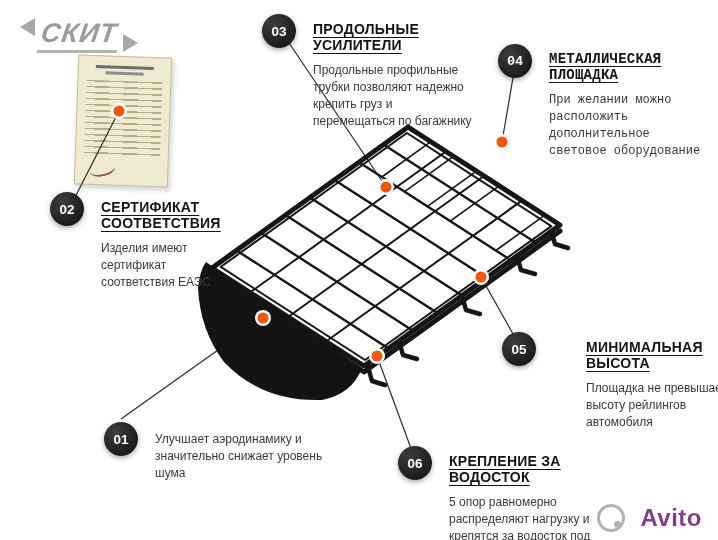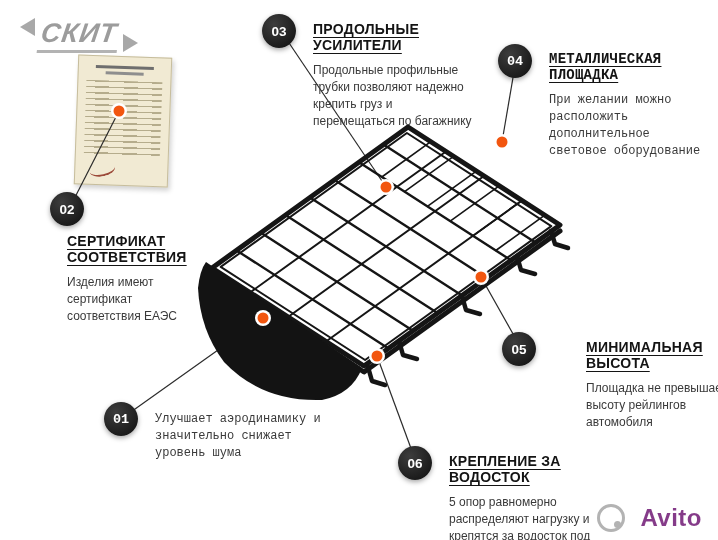--- a/index.html
+++ b/index.html
@@ -35,22 +35,22 @@
   .badge{width:34px;height:34px;border-radius:50%;flex:0 0 34px;
     background:radial-gradient(circle at 35% 30%, #3d3d3d, #0e0e0e);
     color:#fff;font-size:13.5px;font-weight:700;display:flex;align-items:center;justify-content:center;
     box-shadow:0 2px 5px rgba(0,0,0,.35);}
   .ctext{margin-left:17px;}
   .ctitle{font-size:14px;font-weight:700;letter-spacing:.25px;color:#141414;
     text-decoration:underline;text-underline-offset:3px;text-decoration-thickness:1px;
     margin-top:7px;}
   .cbody{font-size:12px;line-height:1.42;color:#3a3a3a;margin-top:9px;}
 
-  #callout-01{left:104px;top:402px;width:226px;font-family:Liberation Mono, monospace;} #callout-01 .cbody{width:178px;}
-  #callout-02{left:50px; top:192px;width:216px;flex-direction:column;} #callout-02 .ctext{width:162px;} #callout-02 .cbody{width:132px;}
+  #callout-01{left:104px;top:422px;width:226px;} #callout-01 .cbody{width:178px;}
+  #callout-02{left:50px; top:192px;width:216px;} #callout-02 .ctext{width:162px;} #callout-02 .cbody{width:132px;}
   #callout-03{left:262px;top:14px; width:222px;} #callout-03 .cbody{width:160px;}
   #callout-04{left:498px;top:44px; width:214px;font-family:Liberation Mono, monospace;} #callout-04 .cbody{width:162px;}
   #callout-05{left:502px;top:332px;width:212px;gap:33px;} #callout-05 .ctext{width:160px;} #callout-05 .cbody{width:158px;}
   #callout-06{left:398px;top:446px;width:242px;} #callout-06 .cbody{width:186px;}
 
   
   .watermark{position:absolute;right:16px;bottom:8px;display:flex;align-items:center;gap:15px;
     color:#701a75;opacity:.85;}
   .wm-ring{position:relative;width:22px;height:22px;border:3px solid #a6a6a6;border-radius:50%;}
   .wm-ring::after{content:"";position:absolute;right:1px;bottom:1px;width:7px;height:7px;

